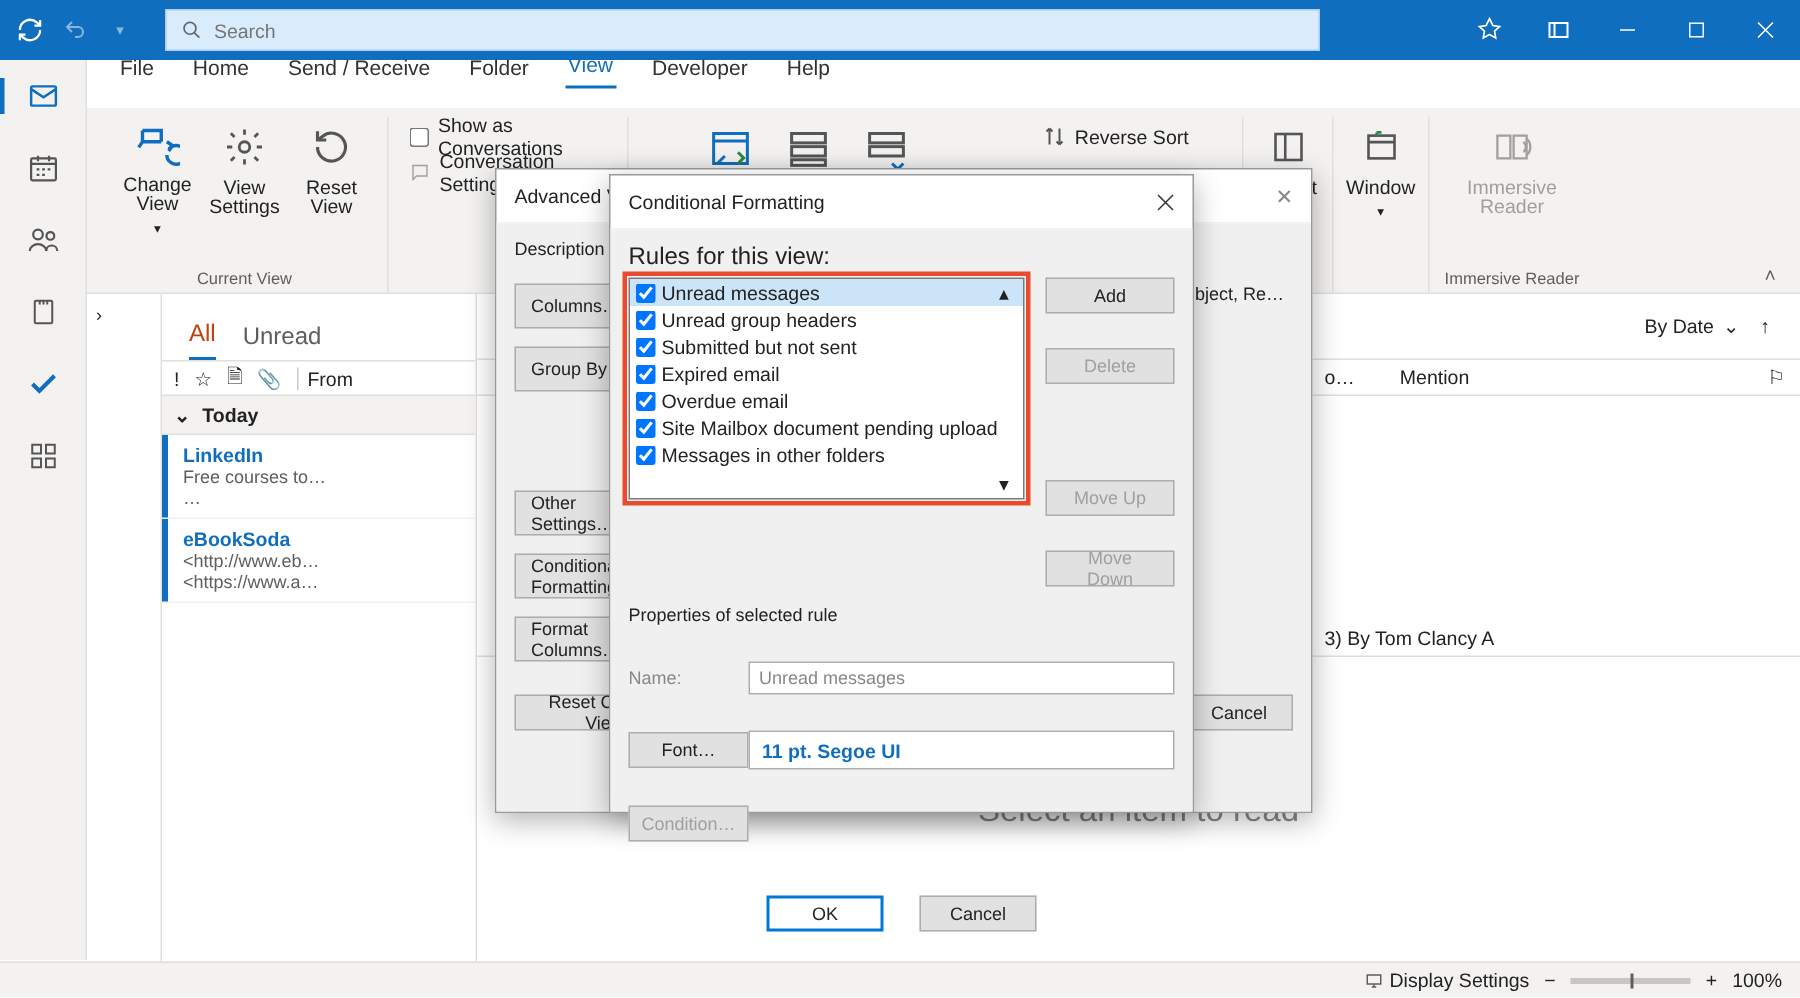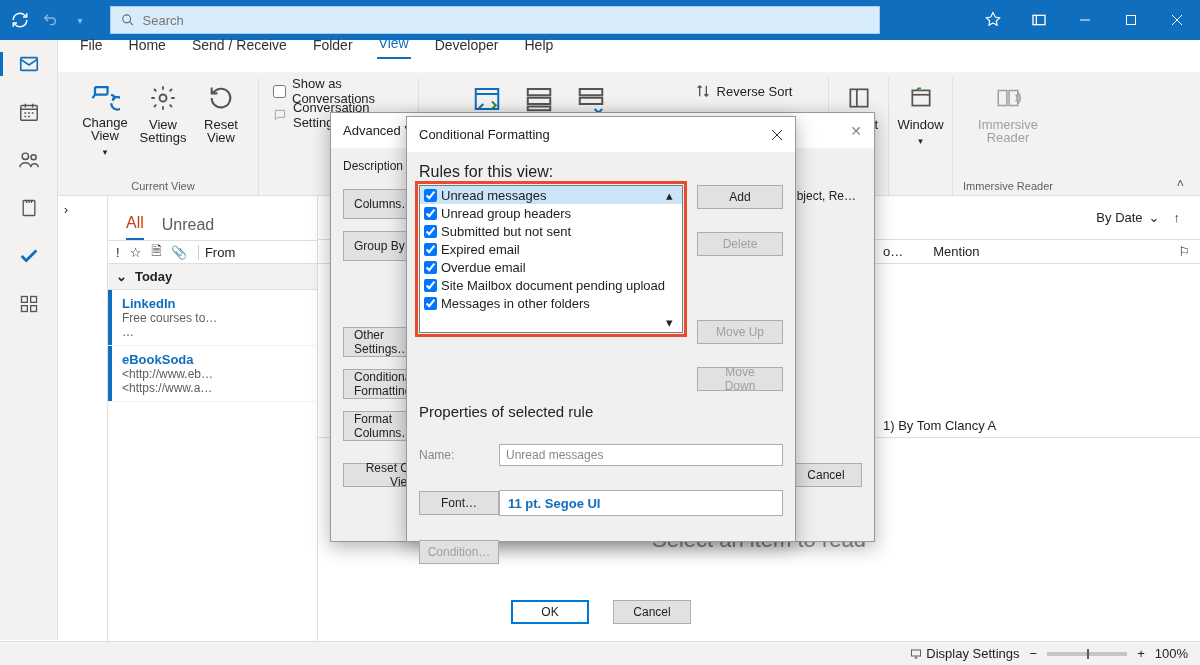--- a/index.html
+++ b/index.html
@@ -364,21 +364,21 @@
       <span>⌄</span>
       <span style="margin-left:8px;">↑</span>
     </div>
     <div class="col-row">
       <span style="margin-left:555px;">o…</span>
       <span>Mention</span>
       <span style="margin-left:auto;">⚐</span>
     </div>
     <div style="height:150px;"></div>
     <div class="misc-row">
-      <span style="margin-left:555px;">1)  By Tom Clancy  A</span>
+      <span style="margin-left:555px;">3)  By Tom Clancy  A</span>
     </div>
     <div class="spacer-row">Select an item to read</div>
   </div>
 </div>
 
 <div class="statusbar">
   <span>
     <svg width="14" height="12" viewBox="0 0 24 24" fill="none" stroke="#605e5c" stroke-width="2" style="display:inline; vertical-align:-2px;">
         <rect x="3" y="4" width="18" height="12"></rect>
         <path d="M9 20h6M12 16v4"></path>
@@ -468,21 +468,21 @@
       <div class="side-buttons">
         <button class="dlg-btn">Add</button>
         <button class="dlg-btn disabled">Delete</button>
         <div style="height:18px;"></div>
         <button class="dlg-btn disabled">Move Up</button>
         <button class="dlg-btn disabled">Move Down</button>
       </div>
     </div>
 
     <div class="props">
-      <div style="font-size:15px;">Properties of selected rule</div>
+      <div style="font-size:12px;">Properties of selected rule</div>
       <div class="props-row">
         <span style="width:80px;font-size:12px;color:#888;">Name:</span>
         <span class="field-input ro" style="flex:1;">Unread messages</span>
       </div>
       <div class="props-row">
         <button class="dlg-btn" style="width:80px;">Font…</button>
         <span class="font-preview">11 pt. Segoe UI</span>
       </div>
       <div class="props-row">
         <button class="dlg-btn disabled" style="width:80px;">Condition…</button>

